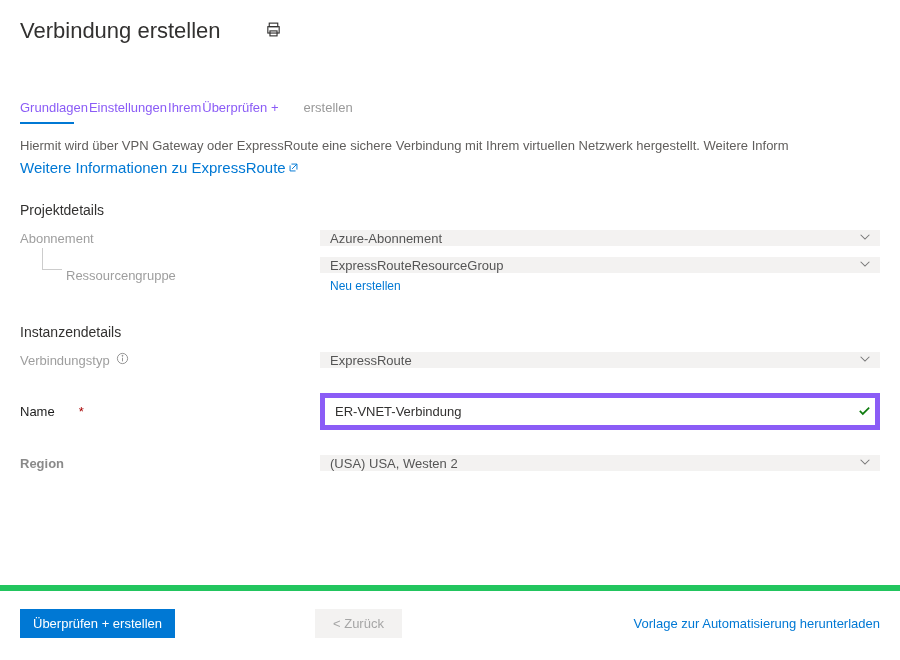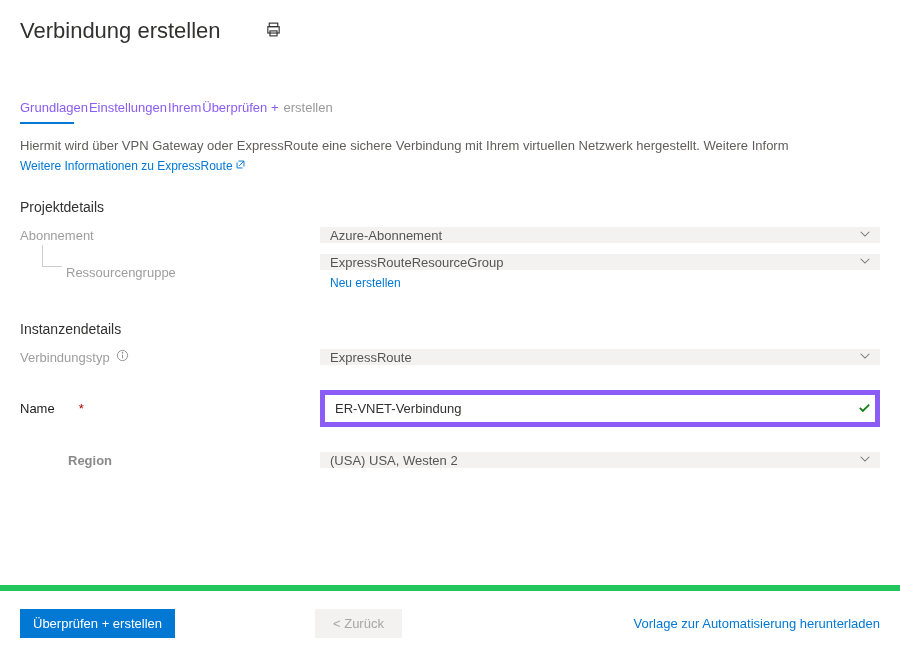--- a/index.html
+++ b/index.html
@@ -3,24 +3,24 @@
   <meta charset="utf-8">
   <style>
     * { margin: 0; padding: 0; box-sizing: border-box; font-family: 'Segoe UI', Arial, sans-serif; }
     body { background: #fff; color: #323130; font-size: 13px; width: 900px; height: 660px; position: relative; overflow: hidden; }
     .header { padding: 18px 20px 8px 20px; display: flex; align-items: center; gap: 44px; }
     .title { font-size: 22px; font-weight: 400; color: #323130; }
     .printer-icon svg { width: 17px; height: 17px; }
     .tabs { display: flex; padding: 42px 20px 0 20px; border-bottom: none; position: relative; }
     .tab { padding: 6px 0; margin-right: 1px; color: #8b5cf6; cursor: pointer; font-size: 13px; position: relative; }
     .tab.active::after { content: ''; position: absolute; bottom: -3px; left: 0; right: 14px; height: 2.5px; background: #0078d4; }
-    .tab.create-suffix { margin-left: 4px; color: #999; }
+    .tab.create-suffix { margin-left: 24px; color: #999; }
     .desc { padding: 16px 20px 4px 20px; color: #605e5c; font-size: 13px; line-height: 1.4; white-space: nowrap; overflow: hidden; }
     .desc .ext-icon { color: #0078d4; }
-    .desc-link { padding: 0 20px; color: #0078d4; cursor: pointer; font-size: 12px; display: flex; align-items: flex-start; gap: 2px; }
+    .desc-link { padding: 0 20px; color: #0078d4; cursor: pointer; font-size: 15px; display: flex; align-items: flex-start; gap: 2px; }
     .desc-link .ext-icon svg { width: 11px; height: 11px; }
     .section-title { padding: 26px 20px 6px 20px; font-size: 14px; color: #323130; }
     .row { display: flex; align-items: center; padding: 5px 20px; min-height: 28px; }
     .label-col { width: 300px; color: #9e9e9e; font-size: 13px; display: flex; align-items: center; gap: 6px; }
     .label-col.strong { color: #1c1c1c; font-weight: 400; gap: 24px; }
     .label-col.indent { padding-left: 46px; position: relative; }
     .tree-line { position: absolute; left: 22px; top: -20px; width: 20px; height: 22px; border-left: 1px solid #ccc; border-bottom: 1px solid #ccc; }
     .req { color: #a80000; }
     .info-icon svg { width: 13px; height: 13px; }
     .field-col { flex: 1; max-width: 560px; position: relative; }
@@ -30,21 +30,21 @@
     .text-input { border: 5px solid #8b5cf6; padding: 5px 30px 5px 10px; color: #323130; font-size: 13px; width: 100%; height: 37px; }
     .check-icon { position: absolute; right: 8px; top: 50%; transform: translateY(-50%); }
     .check-icon svg { width: 15px; height: 15px; }
     .new-link { color: #0078d4; font-size: 12px; padding: 6px 0 0 10px; cursor: pointer; display: inline-block; }
     .footer { position: absolute; bottom: 0; left: 0; right: 0; border-top: 6px solid #22c55e; padding: 18px 20px 22px 20px; display: flex; align-items: center; }
     .btn-primary { background: #0078d4; color: #fff; border: none; padding: 7px 13px; font-size: 13px; cursor: pointer; }
     .btn-back { background: #f3f2f1; color: #a6a6a6; border: none; padding: 7px 18px; font-size: 13px; margin-left: 140px; cursor: not-allowed; }
     .btn-next-wrap { border: 2.5px solid #cf0000; padding: 4px; margin-left: 10px; }
     .btn-next { background: #fff; color: #323130; border: 1px solid #8a8886; padding: 7px 16px; font-size: 13px; cursor: pointer; }
     .footer-link { margin-left: auto; color: #0078d4; font-size: 13px; cursor: pointer; white-space: nowrap; }
-    .label-region { color: #8a8a8a; font-weight: 600; font-size: 13px; margin-left: 48px; }
+    .label-region { color: #8a8a8a; font-weight: 600; font-size: 13px; }
   </style>
 </head>
 <body>
 
 <div class="header">
   <div class="title">Verbindung erstellen</div>
   <span class="printer-icon">
     <svg viewBox="0 0 24 24" fill="none" stroke="#323130" stroke-width="1.6">
         <rect x="6" y="3" width="12" height="5"></rect>
         <rect x="4" y="8" width="16" height="9"></rect>

